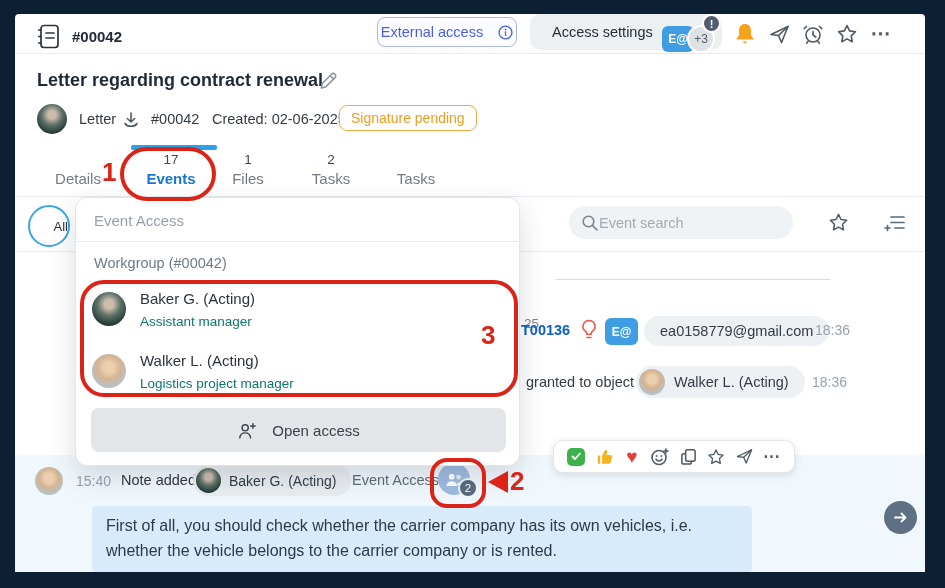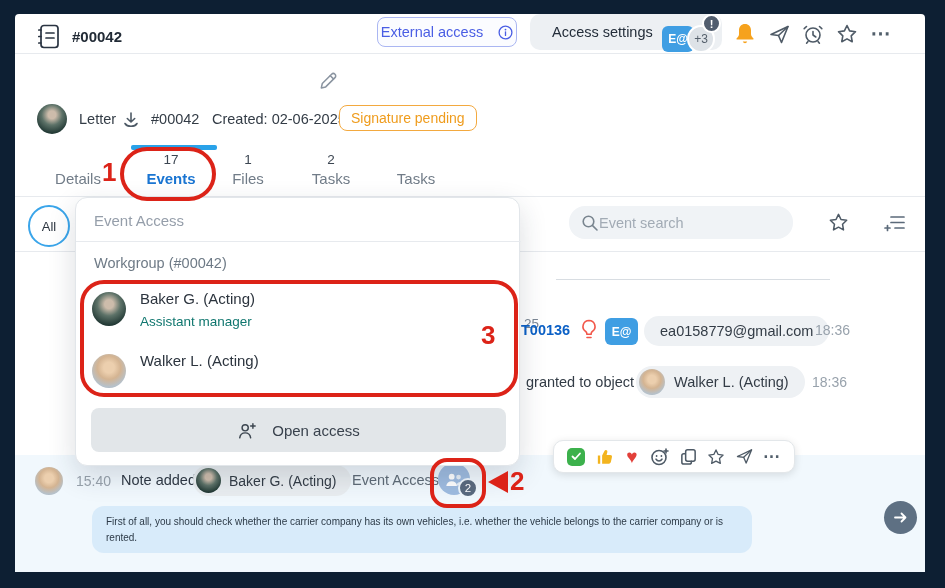--- a/index.html
+++ b/index.html
@@ -73,22 +73,22 @@
   
   .reaction-bar { position:absolute; left:553px; top:440px; width:242px; height:33px; background:#fff;
     border:1px solid #e3e7ea; border-radius:10px; box-shadow:0 2px 8px rgba(0,0,0,.12); z-index:6;
     display:flex; align-items:center; justify-content:space-around; padding:0 8px; }
   .reaction { width:22px; height:22px; display:flex; align-items:center; justify-content:center; cursor:pointer; }
   .check-chip { width:18px; height:18px; background:#3cb14c; border-radius:5px; display:flex; align-items:center; justify-content:center; }
   .heart-glyph { color:#e2403a; font-size:19px; line-height:1; }
 
   
   .bottom-section { position:absolute; left:15px; top:455px; width:910px; height:117px; background:#f1f8fd; }
-  .note-bubble { position:absolute; left:92px; top:506px; width:660px; background:#d8ebfa; border-radius:12px;
-    padding:8px 14px; font-size:10px; color:#2c3a47; line-height:1.55; z-index:2; }
+  .note-bubble { position:absolute; left:92px; top:506px; width:660px; background:#d8ebfa; border-radius:4px;
+    padding:8px 14px; font-size:16px; color:#2c3a47; line-height:1.55; z-index:2; }
   .people-chip { position:absolute; left:438px; top:463px; width:32px; height:32px; border-radius:50%;
     background:#9fbce0; display:flex; align-items:center; justify-content:center; cursor:pointer; z-index:3; }
   .count-badge { position:absolute; left:458px; top:478px; width:20px; height:20px; border-radius:50%;
     background:#5a6a7e; color:#fff; font-size:11.5px; display:flex; align-items:center; justify-content:center;
     border:2px solid #f1f8fd; z-index:4; }
   .next-btn { position:absolute; left:884px; top:501px; width:33px; height:33px; border-radius:50%; background:#5e7083;
     border:none; color:#fff; display:flex; align-items:center; justify-content:center; cursor:pointer; z-index:3; }
 
   
   .anno { z-index:10; pointer-events:none; }
@@ -153,20 +153,21 @@
   </div>
   <div class="topbar-icon" style="left:834px; top:21px;">
     <svg width="24" height="24" viewBox="0 0 24 24">
         <path class="icon-stroke" d="M12 3.5l2.6 5.4 5.9.8-4.3 4.1 1 5.9-5.2-2.8-5.2 2.8 1-5.9L3.5 9.7l5.9-.8z"></path>
       </svg>
   </div>
   <div class="topbar-icon dots" style="left:868px; top:20px;">⋯</div>
 
   <div class="hline" style="left:15px; top:53px; width:910px;"></div>
 
+  <div class="abs page-title" style="left:37px; top:70px;">Letter regarding contract renewal</div>
   <div class="abs" style="left:318px; top:71px;">
     <svg width="21" height="21" viewBox="0 0 21 21">
         <g stroke="#8a94a0" stroke-width="1.5" fill="none" stroke-linecap="round" stroke-linejoin="round">
       <path d="M13.6 3.2a2.4 2.4 0 0 1 3.4 3.4l-9.3 9.3-4.4 1 1-4.4z"></path>
           <path d="M12.3 4.7l3.2 3.2"></path>
         </g>
       </svg>
   </div>
 
   <div class="abs avatar av-baker" style="left:37px; top:104px; width:30px; height:30px;"></div>
@@ -199,21 +200,21 @@
   <div class="tab" style="left:289px; top:152px;">
     <div class="tab-count">2</div>
     <div class="tab-label">Tasks</div>
   </div>
   <div class="tab" style="left:374px; top:152px;">
     <div class="tab-count"></div>
     <div class="tab-label">Tasks</div>
   </div>
   <div class="hline" style="left:15px; top:196px; width:910px;"></div>
 
-  <div class="all-chip" style="left:28px; top:205px;">
+  <div class="all-chip" style="left:28px; top:205px;justify-content:flex-end;">
     <span>All</span>
   </div>
   <div class="search-pill" style="left:569px; top:206px; width:224px; height:33px;">
     <svg width="18" height="18" viewBox="0 0 18 18">
       <g stroke="#79858f" stroke-width="1.6" fill="none" stroke-linecap="round">
           <circle cx="7.5" cy="7.5" r="5.3"></circle>
           <path d="M11.6 11.6 16 16"></path>
         </g>
       </svg>
     <input type="text" placeholder="Event search" style="">
@@ -342,20 +343,21 @@
     <div class="abs group-label" style="left:18px; top:57px;">Workgroup (#00042)</div>
 
     <div class="abs" style="left:0; top:88px; width:445px; height:62px; cursor:pointer;">
       <div class="abs avatar av-baker" style="left:16px; top:6px; width:34px; height:34px;"></div>
       <div class="abs member-name" style="left:64px; top:4px;">Baker G. (Acting)</div>
       <div class="abs member-role" style="left:64px; top:24px;">Assistant manager</div>
     </div>
     <div class="abs" style="left:0; top:150px; width:445px; height:62px; cursor:pointer;">
       <div class="abs avatar av-walker" style="left:16px; top:6px; width:34px; height:34px;"></div>
       <div class="abs member-name" style="left:64px; top:4px;">Walker L. (Acting)</div>
+      <div class="abs member-role" style="left:64px; top:24px;">Logistics project manager</div>
     </div>
 
     <button class="open-access-btn">
       <svg width="20" height="19" viewBox="0 0 22 20">
         <g stroke="#3c4650" stroke-width="1.6" fill="none" stroke-linecap="round">
             <circle cx="9" cy="7" r="3.4"></circle>
             <path d="M3 18c.5-3.4 3-5.4 6-5.4s5.5 2 6 5.4"></path>
             <path d="M17.5 2.5v5M15 5h5"></path>
           </g>
         </svg>

